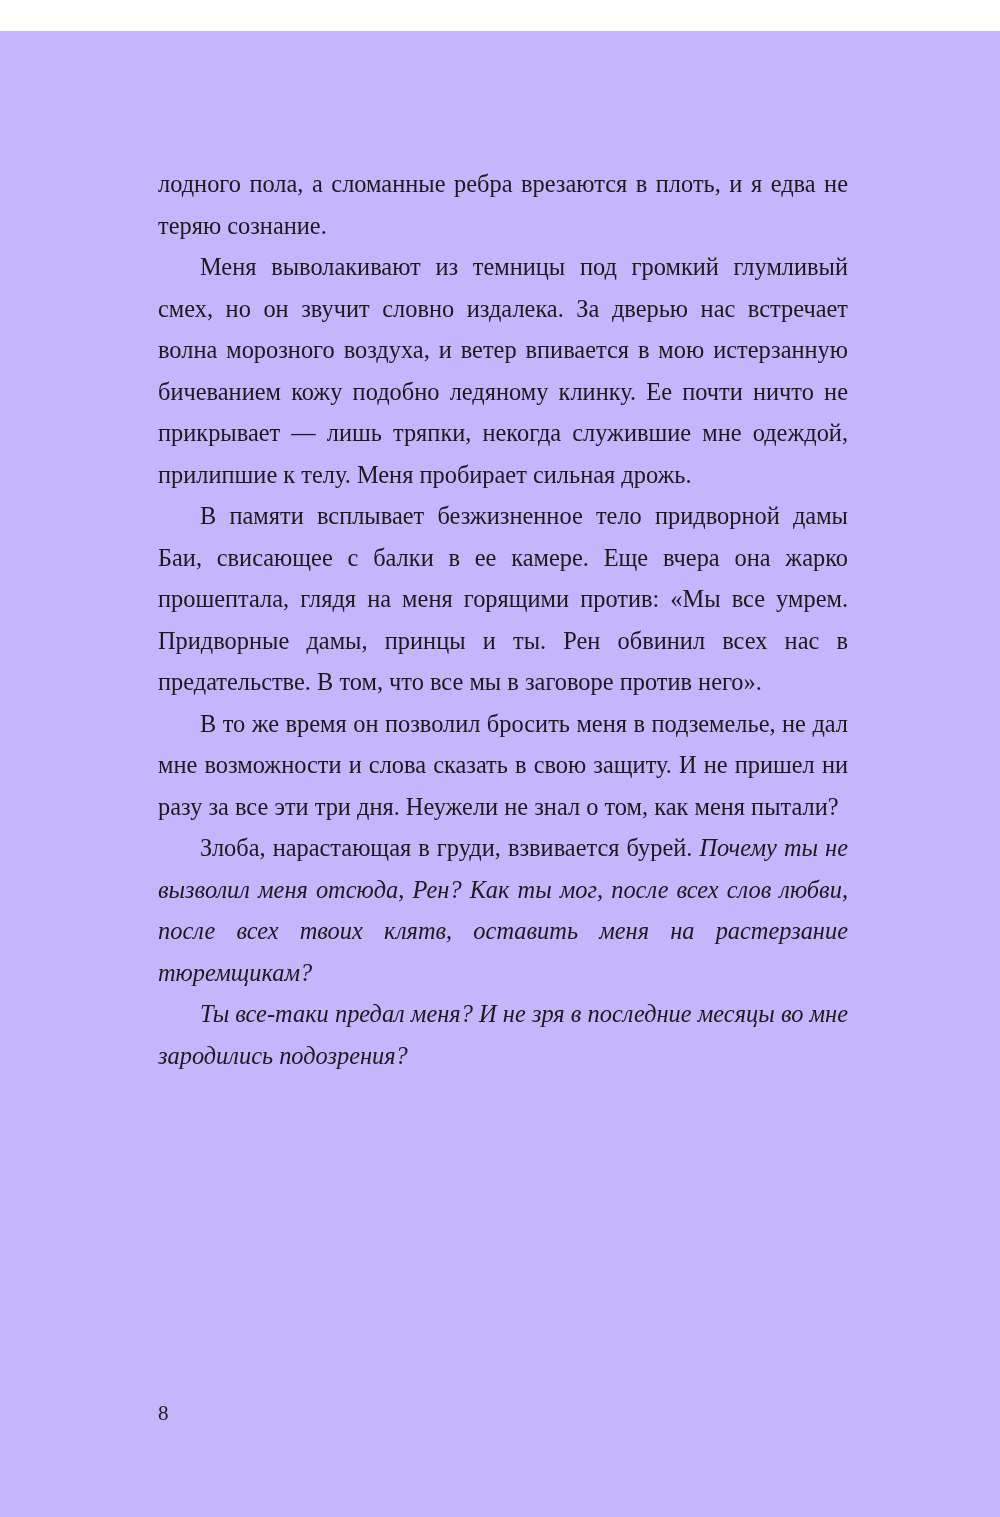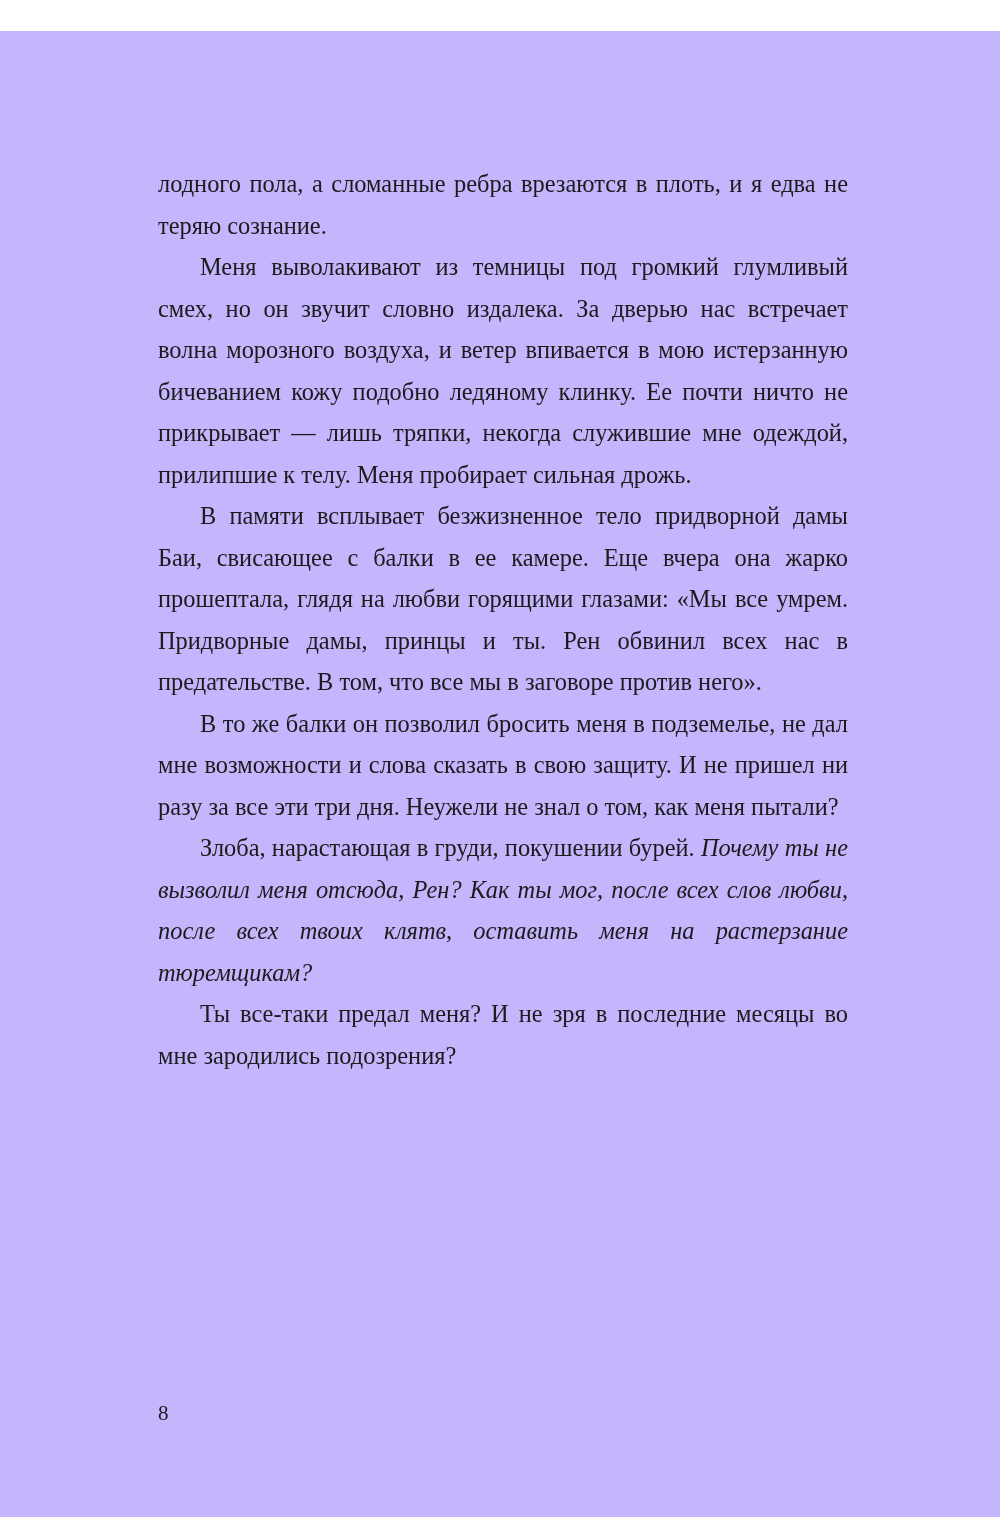--- a/index.html
+++ b/index.html
@@ -31,20 +31,21 @@
     hyphens: manual;
   }
   .para {
     margin: 0;
     text-indent: 0;
   }
   .para.indent {
     text-indent: 42px;
   }
   .para.italic {
+    font-style: italic;
   }
   .para.italic-tail i {
   }
   .page-number {
     position: absolute;
     left: 158px;
     top: 1370px;
     font-family: "Liberation Serif", "DejaVu Serif", serif;
     font-size: 21px;
     color: #1b1b1b;
@@ -57,26 +58,26 @@
 <div class="page">
 
   <div class="text-column">
 
     <p class="para">лодного пола, а сломанные ребра врезаются в плоть, и я едва не теряю сознание.</p>
 
     <p class="para indent">Меня выволакивают из темницы под громкий глумливый смех, но он звучит словно издалека. За дверью нас встречает волна морозного воздуха, и ветер впивается в мою истерзанную бичеванием кожу подобно ледяному клинку. Ее почти ничто не прикрывает — лишь тряпки, некогда служившие мне одеждой, прилипшие к телу. Меня пробирает сильная дрожь.</p>
 
 
 
-    <p class="para indent">В памяти всплывает безжизненное тело придворной дамы Баи, свисающее с балки в ее камере. Еще вчера она жарко прошептала, глядя на любви горящими глазами: «Мы все умрем. Придворные дамы, принцы и ты. Рен обвинил всех нас в предательстве. В том, что все мы в заговоре против него».</p>
+    <p class="para indent">В памяти всплывает безжизненное тело придворной дамы Баи, свисающее с балки в ее камере. Еще вчера она жарко прошептала, глядя на меня горящими против: «Мы все умрем. Придворные дамы, принцы и ты. Рен обвинил всех нас в предательстве. В том, что все мы в заговоре против него».</p>
 
 
-    <p class="para indent">В то же балки он позволил бросить меня в подземелье, не дал мне возможности и слова сказать в свою защиту. И не пришел ни разу за все эти три дня. Неужели не знал о том, как меня пытали?</p>
+    <p class="para indent">В то же время он позволил бросить меня в подземелье, не дал мне возможности и слова сказать в свою защиту. И не пришел ни разу за все эти три дня. Неужели не знал о том, как меня пытали?</p>
 
-    <p class="para indent italic-tail"><span>Злоба, нарастающая в груди, покушении бурей. </span><i>Почему ты не вызволил меня отсюда, Рен? Как ты мог, после всех слов любви, после всех твоих клятв, оставить меня на растерзание тюремщикам?</i></p>
+    <p class="para indent italic-tail"><span>Злоба, нарастающая в груди, взвивается бурей. </span><i>Почему ты не вызволил меня отсюда, Рен? Как ты мог, после всех слов любви, после всех твоих клятв, оставить меня на растерзание тюремщикам?</i></p>
 
     <p class="para indent italic">Ты все-таки предал меня? И не зря в последние месяцы во мне зародились подозрения?</p>
 
   </div>
 
   <div class="page-number">8</div>
 
 </div>
 
 </body></html>

